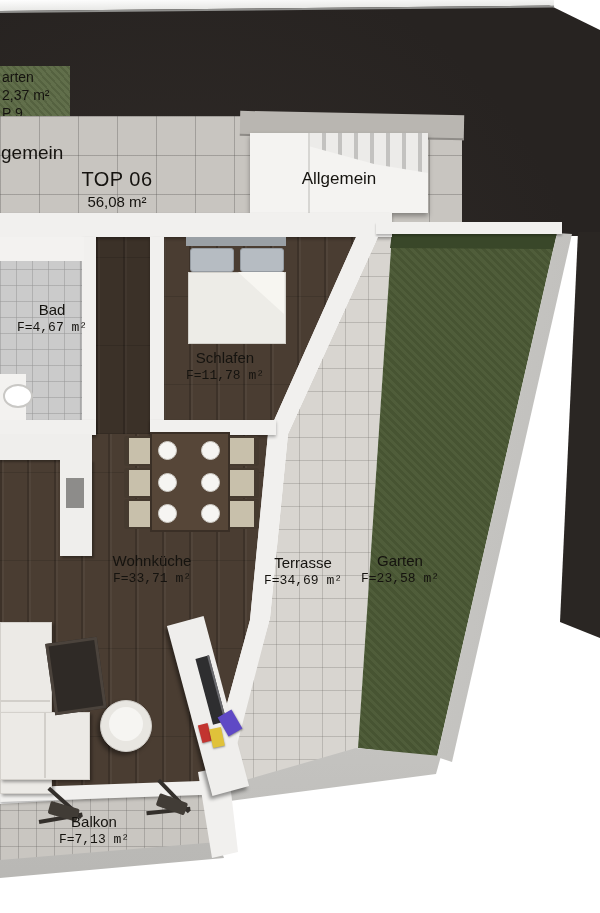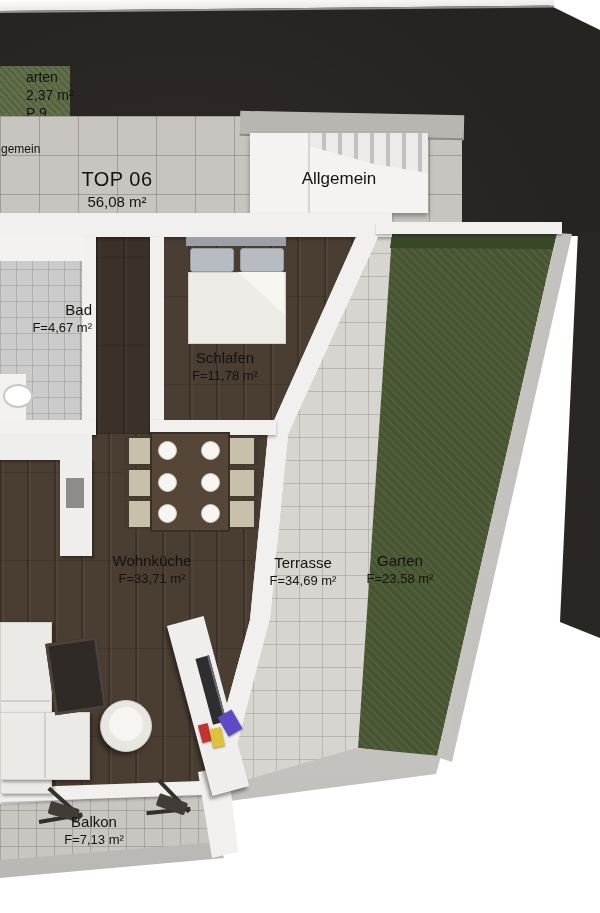--- a/index.html
+++ b/index.html
@@ -9,36 +9,36 @@
   
   .top-strip{left:-6px;top:0;width:560px;height:11px;background:linear-gradient(#fefefe,#e8e8e6);
              border-bottom:2px solid #8f8f8d;transform:rotate(-0.55deg);transform-origin:left top;}
   .dark-surround{left:0;top:0;width:600px;height:913px;background:#272321;
      background-image:radial-gradient(circle at 30% 40%, rgba(70,62,56,.35), rgba(0,0,0,0) 60%);
      clip-path:polygon(0px 10px,547px 4px,600px 30px,600px 236px,0px 236px);}
   .dark-wedge{left:0;top:0;width:600px;height:913px;background:#2a2623;
      clip-path:polygon(578px 232px,600px 232px,600px 638px,560px 622px);}
   .lawn-patch{left:0;top:66px;width:70px;height:54px;background:#5c6a45;
      background-image:repeating-linear-gradient(48deg,rgba(0,0,0,.08) 0 2px,rgba(255,255,255,.03) 2px 5px);}
-  .lawn-patch .t{position:absolute;left:2px;font-size:14px;line-height:18px;white-space:nowrap;margin-left:24px;}
+  .lawn-patch .t{position:absolute;left:2px;font-size:14px;line-height:18px;white-space:nowrap;}
   .walkway{left:0;top:116px;width:462px;height:120px;background:#c8c5c0;
      background-image:linear-gradient(rgba(90,88,85,.35) 1px,transparent 1px),
                       linear-gradient(90deg,rgba(90,88,85,.35) 1px,transparent 1px);
      background-size:39px 39px;}
   
   .stair-landing{left:240px;top:113px;width:224px;height:23px;background:#b9b6b1;
      border-bottom:2px solid #8f8c88;transform:rotate(1.1deg);}
   .stairwell{left:250px;top:133px;width:178px;height:80px;background:#f4f3f1;
      box-shadow:0 3px 5px rgba(0,0,0,.35);}
   .stairwell .divline{position:absolute;left:58px;top:0;width:2px;height:100%;background:#d7d6d3;}
   .stairs{position:absolute;left:60px;top:0;right:0;height:40px;
      background:repeating-linear-gradient(90deg,#ecebe9 0 12px,#c3c2c0 12px 16px);
      clip-path:polygon(0 0,100% 0,100% 100%,55% 78%,0 34%);}
   .stairwell .lbl{position:absolute;left:0;right:0;top:36px;text-align:center;font-size:17px;}
-  .walk-lbl{left:1px;top:142px;font-size:12px;text-align:center;}
+  .walk-lbl{left:1px;top:142px;font-size:19px;text-align:center;}
   .unit-lbl{left:58px;top:168px;width:118px;text-align:center;}
   .unit-lbl .nm{font-size:20px;letter-spacing:.5px;}
   .unit-lbl .ar{font-size:15px;margin-top:2px;}
   
   .wall{background:#f1f0ee;box-shadow:0 2px 3px rgba(0,0,0,.30);}
   .wall-top{left:0;top:213px;width:392px;height:24px;}
   .wall-top-terr{left:376px;top:222px;width:186px;height:12px;box-shadow:0 2px 2px rgba(0,0,0,.25);}
   .wall-band-right{left:0;top:0;width:600px;height:913px;background:#f1f0ee;
      clip-path:polygon(356px 237px,378px 237px,288px 434px,270px 618px,224px 795px,202px 795px,250px 620px,268px 434px);
      filter:drop-shadow(2px 2px 2px rgba(0,0,0,.25));}
@@ -113,22 +113,22 @@
   .book.yel{left:211px;top:728px;width:12px;height:19px;transform:rotate(-12deg);}
   .book.pur{left:222px;top:712px;width:16px;height:22px;transform:rotate(-30deg);}
   .bchair{width:48px;height:42px;}
   .bchair .bar{position:absolute;background:#332f2b;width:44px;height:4px;left:0;}
   .bchair .b1{top:8px;transform:rotate(26deg);}
   .bchair .b2{top:24px;transform:rotate(-26deg);}
   .bchair .seat{position:absolute;left:8px;top:12px;width:30px;height:13px;background:#413c36;border-radius:2px;}
   
   .rlabel{position:absolute;text-align:center;line-height:1.0;}
   .rlabel .nm{font-size:15px;display:block;}
-  .rlabel .ar{font-size:13px;display:block;margin-top:4px;}
-  .rlabel.left{text-align:right;}
+  .rlabel .ar{font-size:13px;display:block;margin-top:4px;font-family:Liberation Mono, monospace;}
+  .rlabel.left{text-align:center;}
 </style>
 </head>
 <body>
 
 <div class="stage">
 
   <div class="abs dark-surround"></div>
   <div class="abs dark-wedge"></div>
   <div class="abs top-strip"></div>
 

